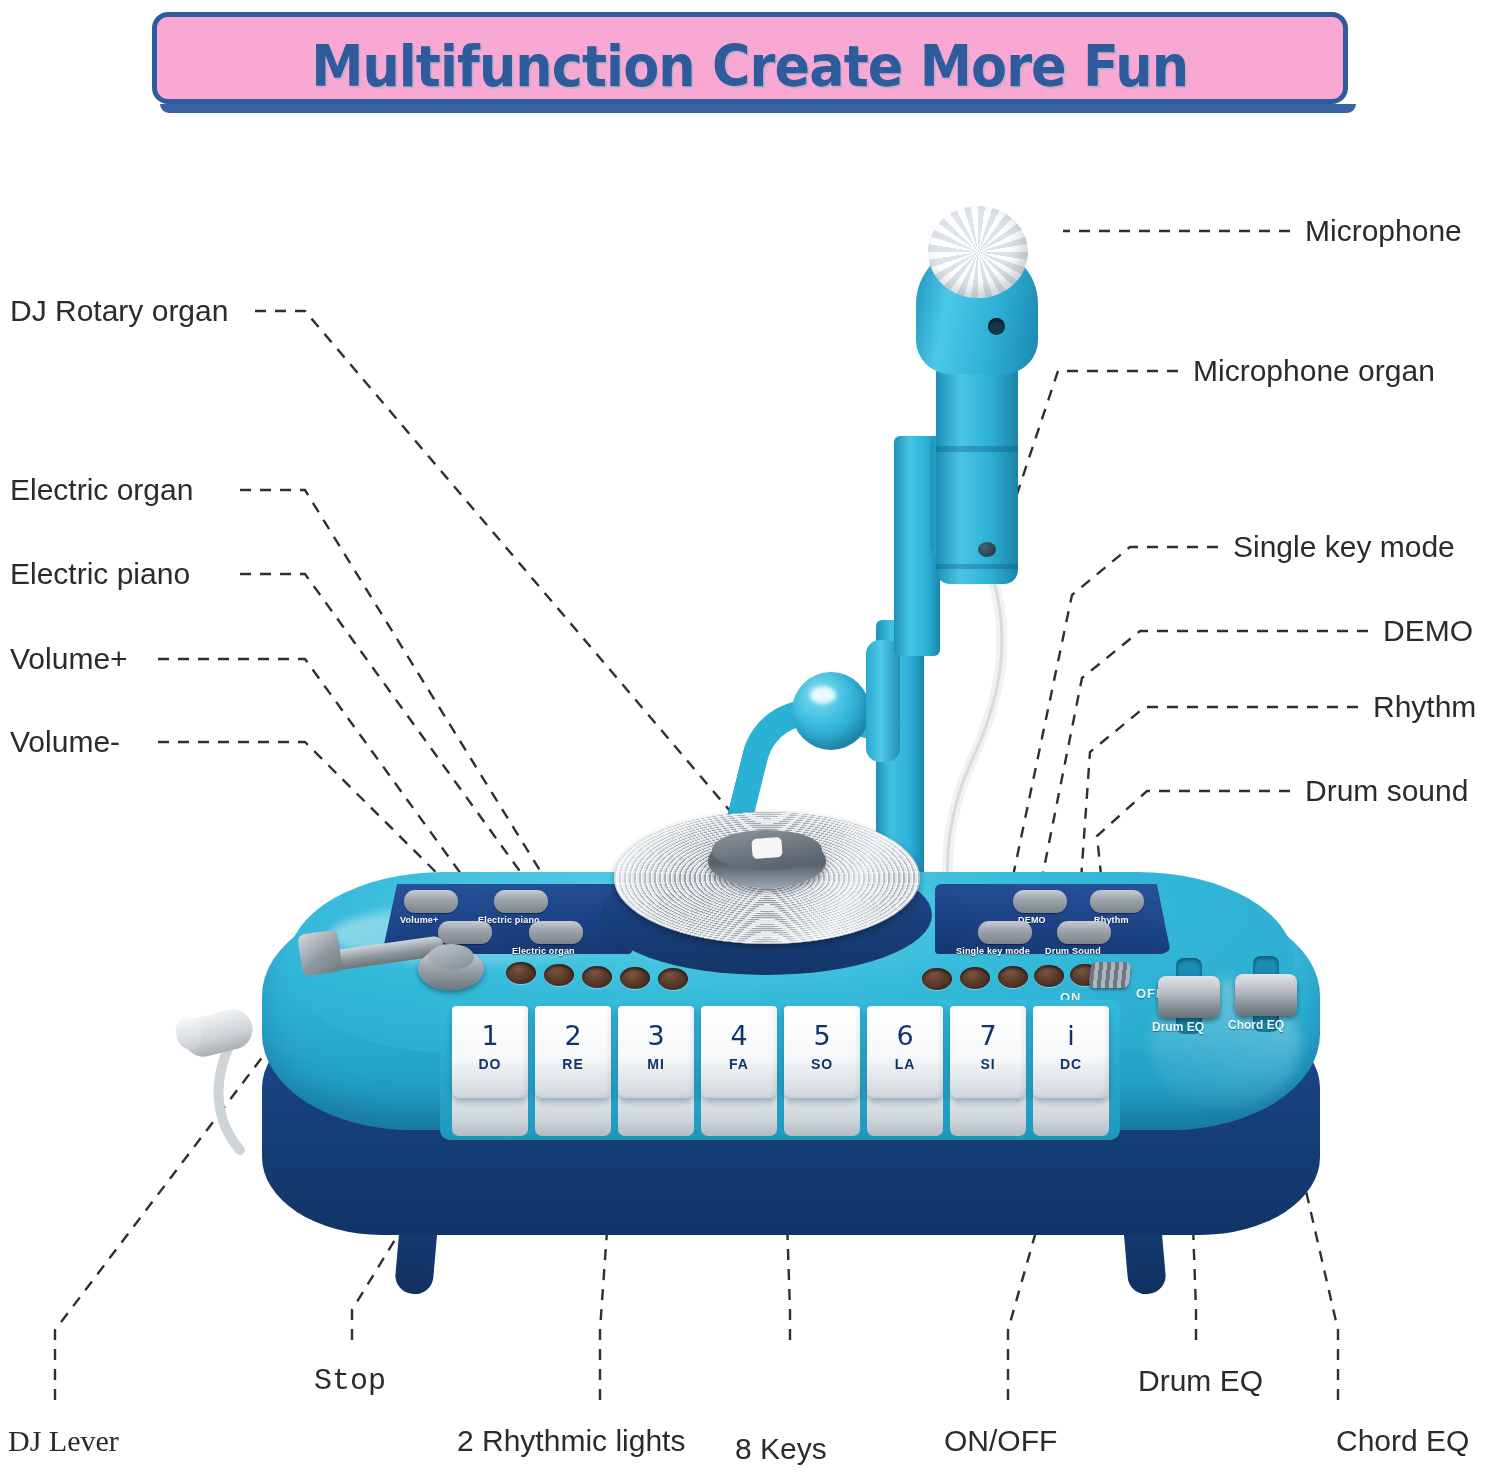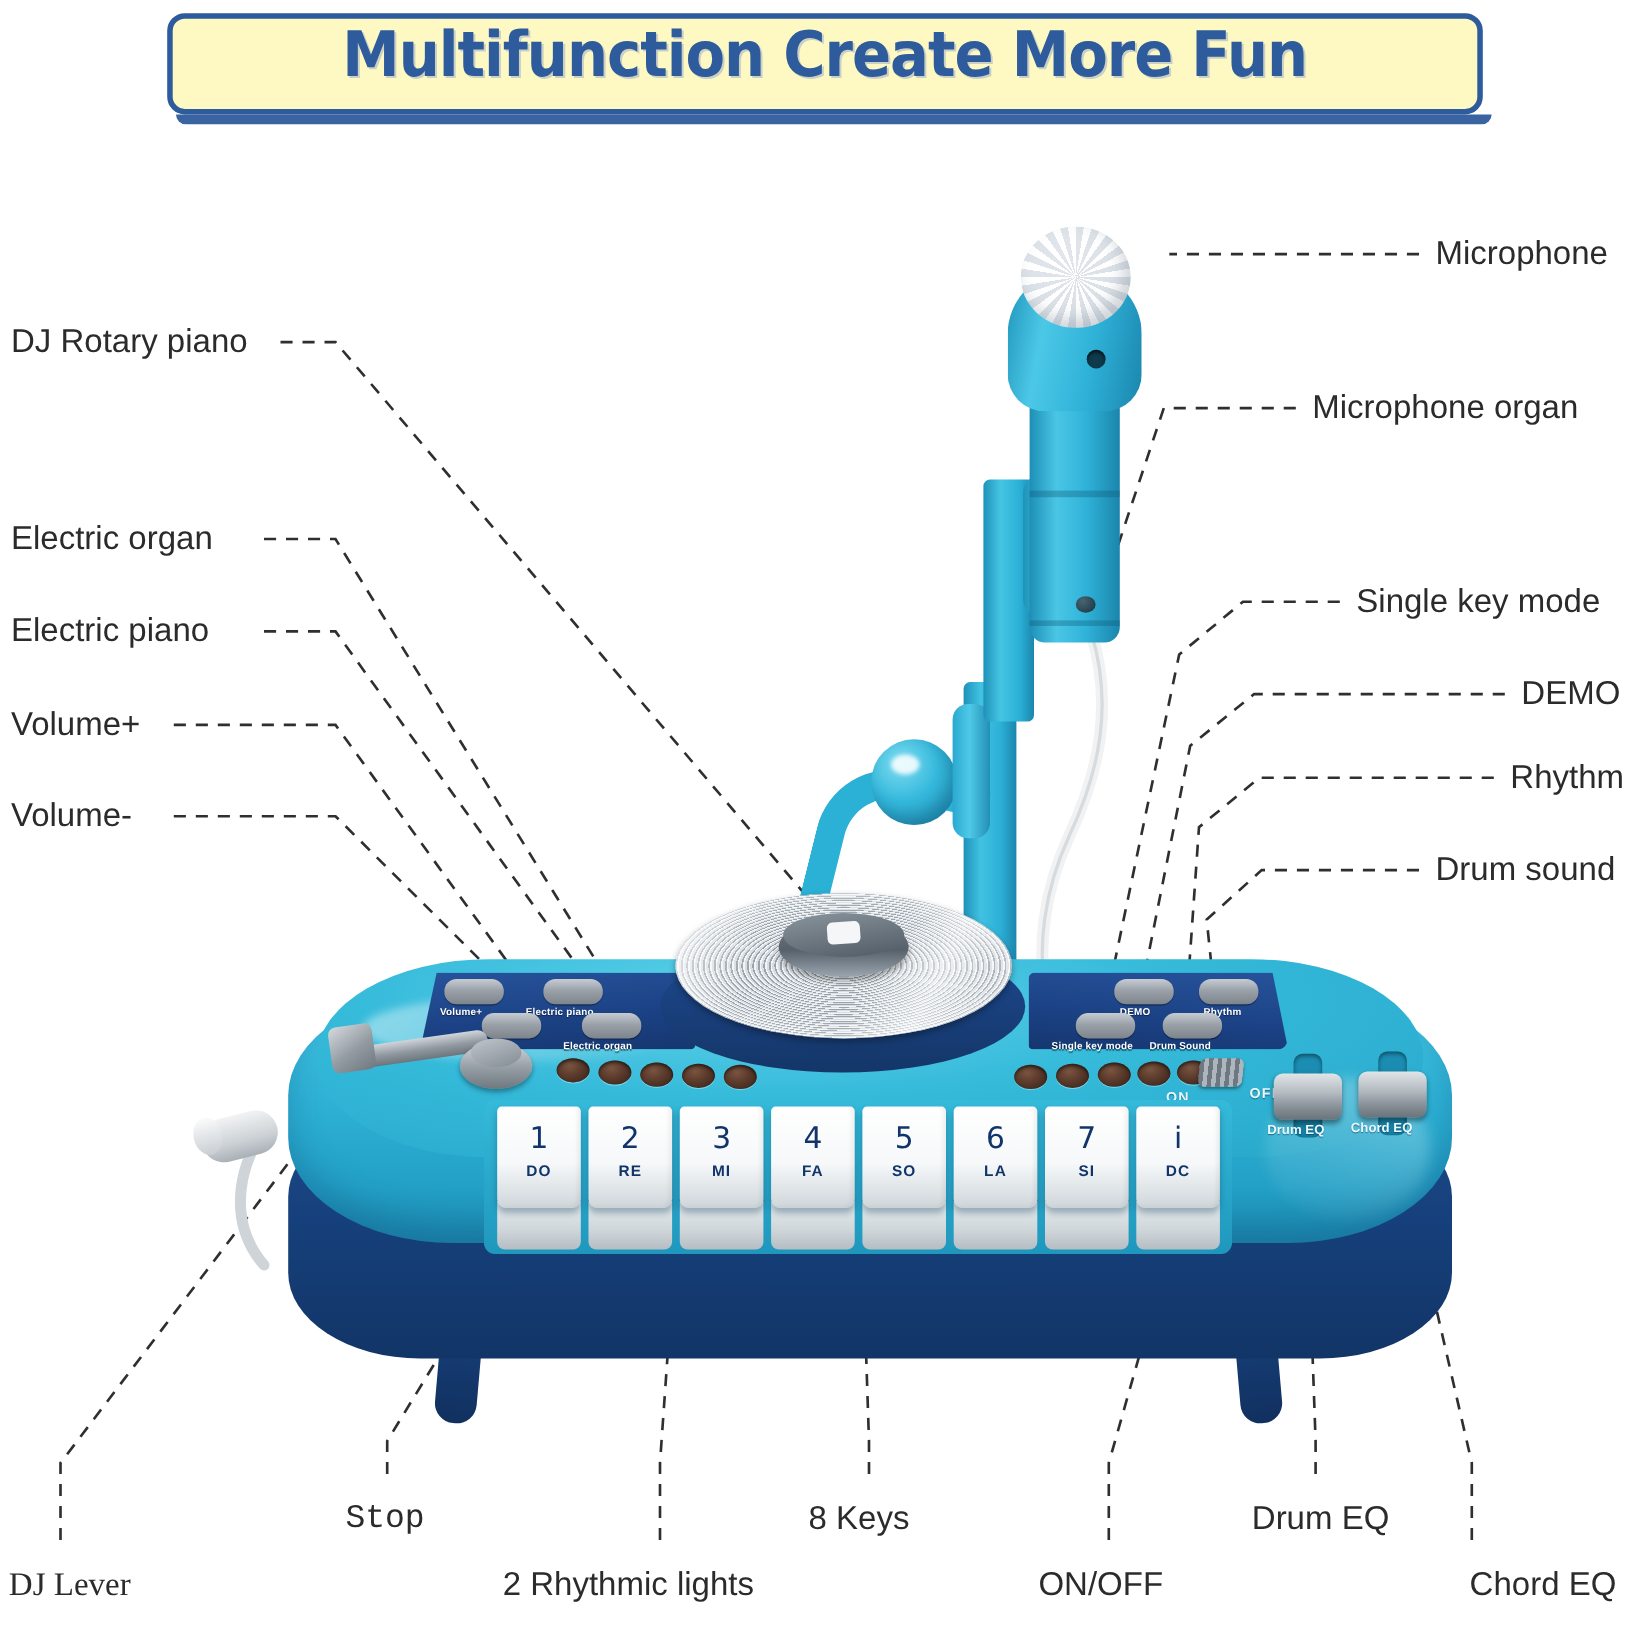--- a/index.html
+++ b/index.html
@@ -2,22 +2,22 @@
 <html><head>
 <meta charset="utf-8">
 <style>
   html,body{margin:0;padding:0;background:#ffffff;}
   body{width:1500px;height:1481px;position:relative;overflow:hidden;
        font-family:"Liberation Sans","DejaVu Sans",sans-serif;}
 
   
   #title-banner{
     position:absolute;left:152px;top:12px;width:1196px;height:92px;
-    border:5px solid #2e5b9c;border-radius:16px;background:#fef9c3;
-    box-sizing:border-box;display:flex;align-items:flex-start;justify-content:center;
+    border:5px solid #2e5b9c;border-radius:16px;background:#f9a8d4;
+    box-sizing:border-box;display:flex;align-items:flex-end;justify-content:center;
   }
   #title-banner-shadow{
     position:absolute;left:160px;top:104px;width:1196px;height:9px;
     background:#2e5b9c;border-radius:0 0 14px 14px;opacity:.95;
   }
   #title-text{
     font-family:"DejaVu Sans","Liberation Sans",sans-serif;
     font-weight:bold;font-size:57px;color:#2e5b9c;letter-spacing:-1px;
     transform:scaleX(.92);white-space:nowrap;
     text-shadow:2px 2px 0 rgba(160,175,200,.55);
@@ -460,32 +460,32 @@
   </div>
 
   <div class="key-skirt" style="left:1033px;"></div>
   <div class="key" style="left:1033px;">
     <span class="kn">i</span>
     <span class="ks">DC</span>
   </div>
 
 </div>
 
-<div class="callout" style="left:10px;top:294px;">DJ Rotary piano</div>
+<div class="callout" style="left:10px;top:294px;">DJ Rotary organ</div>
 <div class="callout" style="left:10px;top:473px;">Electric organ</div>
 <div class="callout" style="left:10px;top:557px;">Electric piano</div>
 <div class="callout" style="left:10px;top:642px;">Volume+</div>
 <div class="callout" style="left:10px;top:725px;">Volume-</div>
 
 <div class="callout" style="left:1305px;top:214px;">Microphone</div>
 <div class="callout" style="left:1193px;top:354px;">Microphone organ</div>
 <div class="callout" style="left:1233px;top:530px;">Single key mode</div>
 <div class="callout" style="left:1383px;top:614px;">DEMO</div>
 <div class="callout" style="left:1373px;top:690px;">Rhythm</div>
 <div class="callout" style="left:1305px;top:774px;">Drum sound</div>
 
 <div class="callout" style="left:8px;top:1424px;font-family:Liberation Serif, serif;">DJ Lever</div>
 <div class="callout" style="left:314px;top:1364px;font-family:Liberation Mono, monospace;">Stop</div>
 <div class="callout" style="left:457px;top:1424px;">2 Rhythmic lights</div>
-<div class="callout" style="left:735px;top:1364px;">8 Keys</div>
+<div class="callout" style="left:735px;top:1432px;">8 Keys</div>
 <div class="callout" style="left:944px;top:1424px;">ON/OFF</div>
 <div class="callout" style="left:1138px;top:1364px;">Drum EQ</div>
 <div class="callout" style="left:1336px;top:1424px;">Chord EQ</div>
 
 </body></html>

